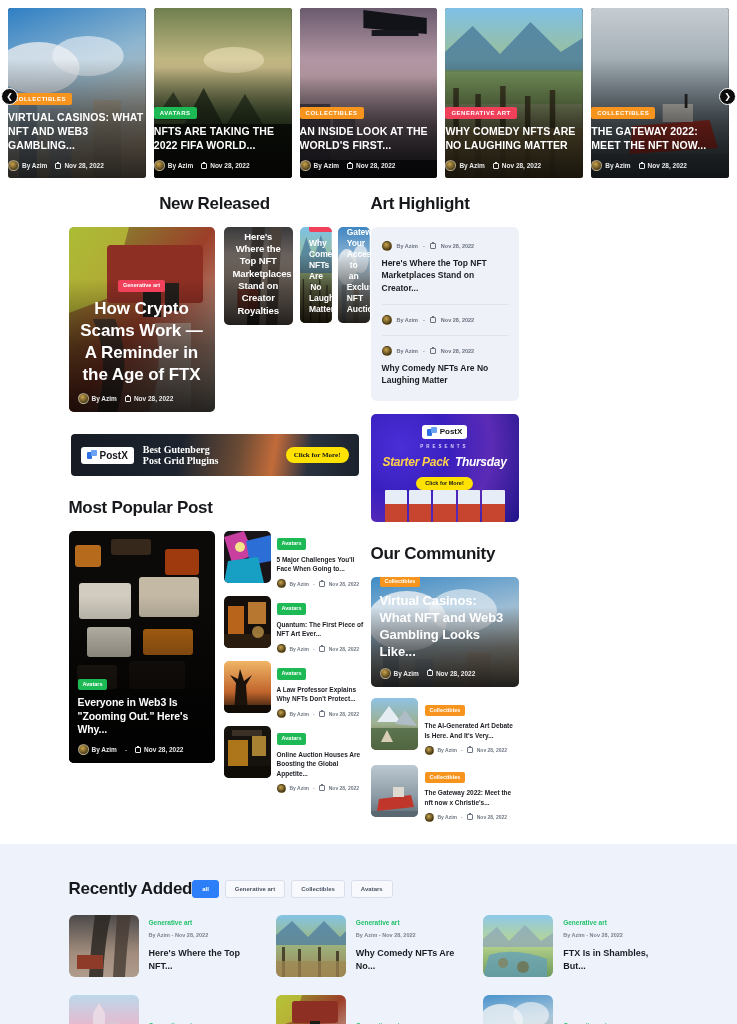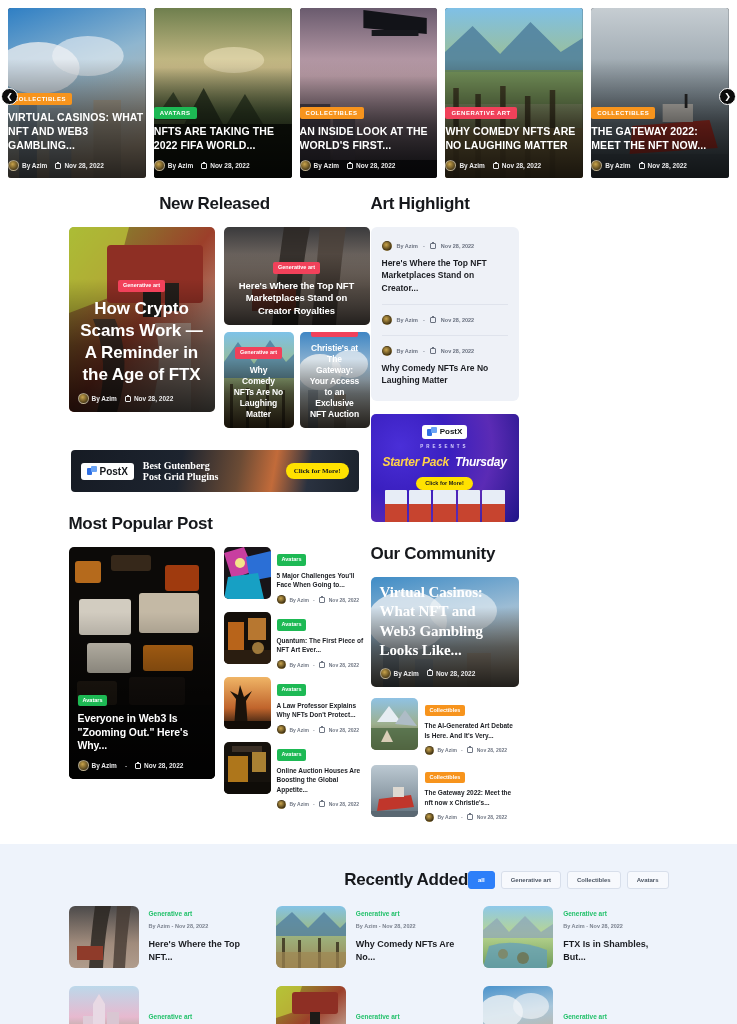--- a/index.html
+++ b/index.html
@@ -111,21 +111,21 @@
     gap: 10px;
     align-items: flex-start;
   }
   .col-main { width: 292px; flex: none; }
   .col-side { width: 148px; flex: none; }
 
   
   .nr { padding-top: 14px; text-align: center; }
   .nr-row { display: flex; gap: 9px; margin-top: 13px; align-items: flex-start; }
   .nr-left  { width: 146px; flex: none; }
-  .nr-right { width: 146px; flex: none; display: flex; flex-direction: column; gap: 7px; text-decoration: underline; }
+  .nr-right { width: 146px; flex: none; display: flex; flex-direction: row; gap: 7px; text-decoration: underline; }
 
   .card-img {
     position: relative;
     border-radius: 5px;
     overflow: hidden;
   }
   .card-img .shade {
     position: absolute; left:0; right:0; bottom:0; height: 72%;
     background: linear-gradient(to bottom, rgba(0,0,0,0) 0%, rgba(0,0,0,.5) 50%, rgba(0,0,0,.82) 100%);
   }
@@ -218,33 +218,33 @@
   .mp-item { display:flex; gap: 6px; align-items: flex-start; }
   .mp-thumb { width: 47px; height: 52px; border-radius: 5px; flex:none; overflow:hidden; }
   .mp-txt { flex:1; min-width:0; }
   .mp-title { margin-top: 5px; font-size: 6.5px; font-weight: 700; line-height: 1.5; color:#1b1d22; }
   .mp-meta { display:flex; align-items:center; gap:4px; margin-top:5px; font-size:5px; color:#707784; font-weight:600; }
   .mp-meta .avatar { width:9px; height:9px; border-color: rgba(0,0,0,.12); }
 
   
   .oc { padding-top: 22px; }
   .oc-hero { margin-top: 13px; height: 110px; }
-  .oc-hero .ov-title { font-size: 15px; font-family: Liberation Serif, serif; }
+  .oc-hero .ov-title { font-size: 13px; }
   .oc-list { margin-top: 11px; display:flex; flex-direction:column; gap: 10px; }
   .oc-item { display:flex; gap: 7px; align-items: flex-start; }
   .oc-thumb { width: 47px; height: 52px; border-radius: 5px; flex:none; overflow:hidden; }
   .oc-title { margin-top: 5px; font-size: 6.5px; font-weight:700; line-height:1.5; color:#1b1d22; }
 
   
   .ra {
     margin-top: 22px;
     background: #eef3fb;
     padding: 26px 0 30px 0;
   }
-  .ra-head { display:flex; align-items:center; justify-content:flex-end; }
+  .ra-head { display:flex; align-items:center; justify-content:flex-start;margin-top:9px; }
   .ra-filters { display:flex; gap: 6px; }
   .chip {
     font-size: 6px; font-weight: 600; color:#4a5costume; color:#4b5563;
     background:#f7f9fd; border:1px solid #d8dfeb; border-radius:3px;
     padding: 5px 9px; cursor:pointer; line-height:1;
   }
   .chip.active { background:#2d7ff9; border-color:#2d7ff9; color:#fff; font-weight:700; }
   .ra-grid { margin-top: 16px; display:grid; grid-template-columns: repeat(3, 1fr); gap: 18px 22px; }
   .ra-card { display:flex; gap: 10px; align-items: center; }
   .ra-thumb { width: 70px; height: 62px; border-radius: 6px; flex:none; overflow:hidden; }

